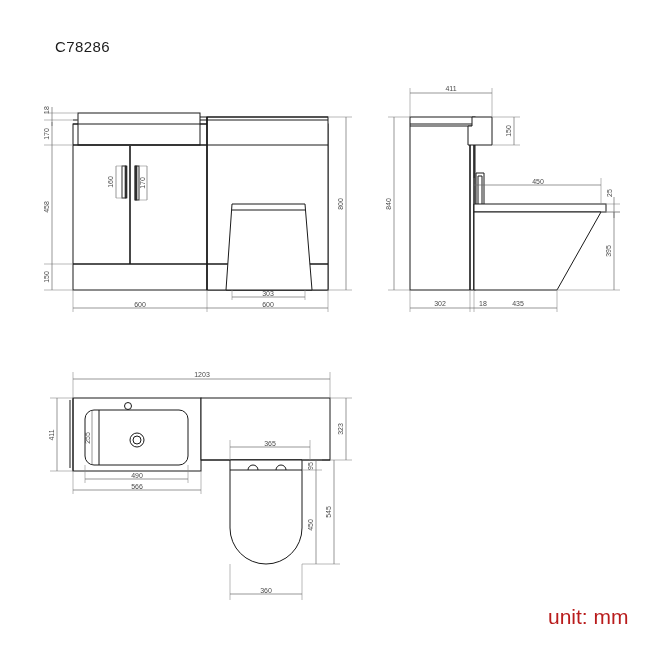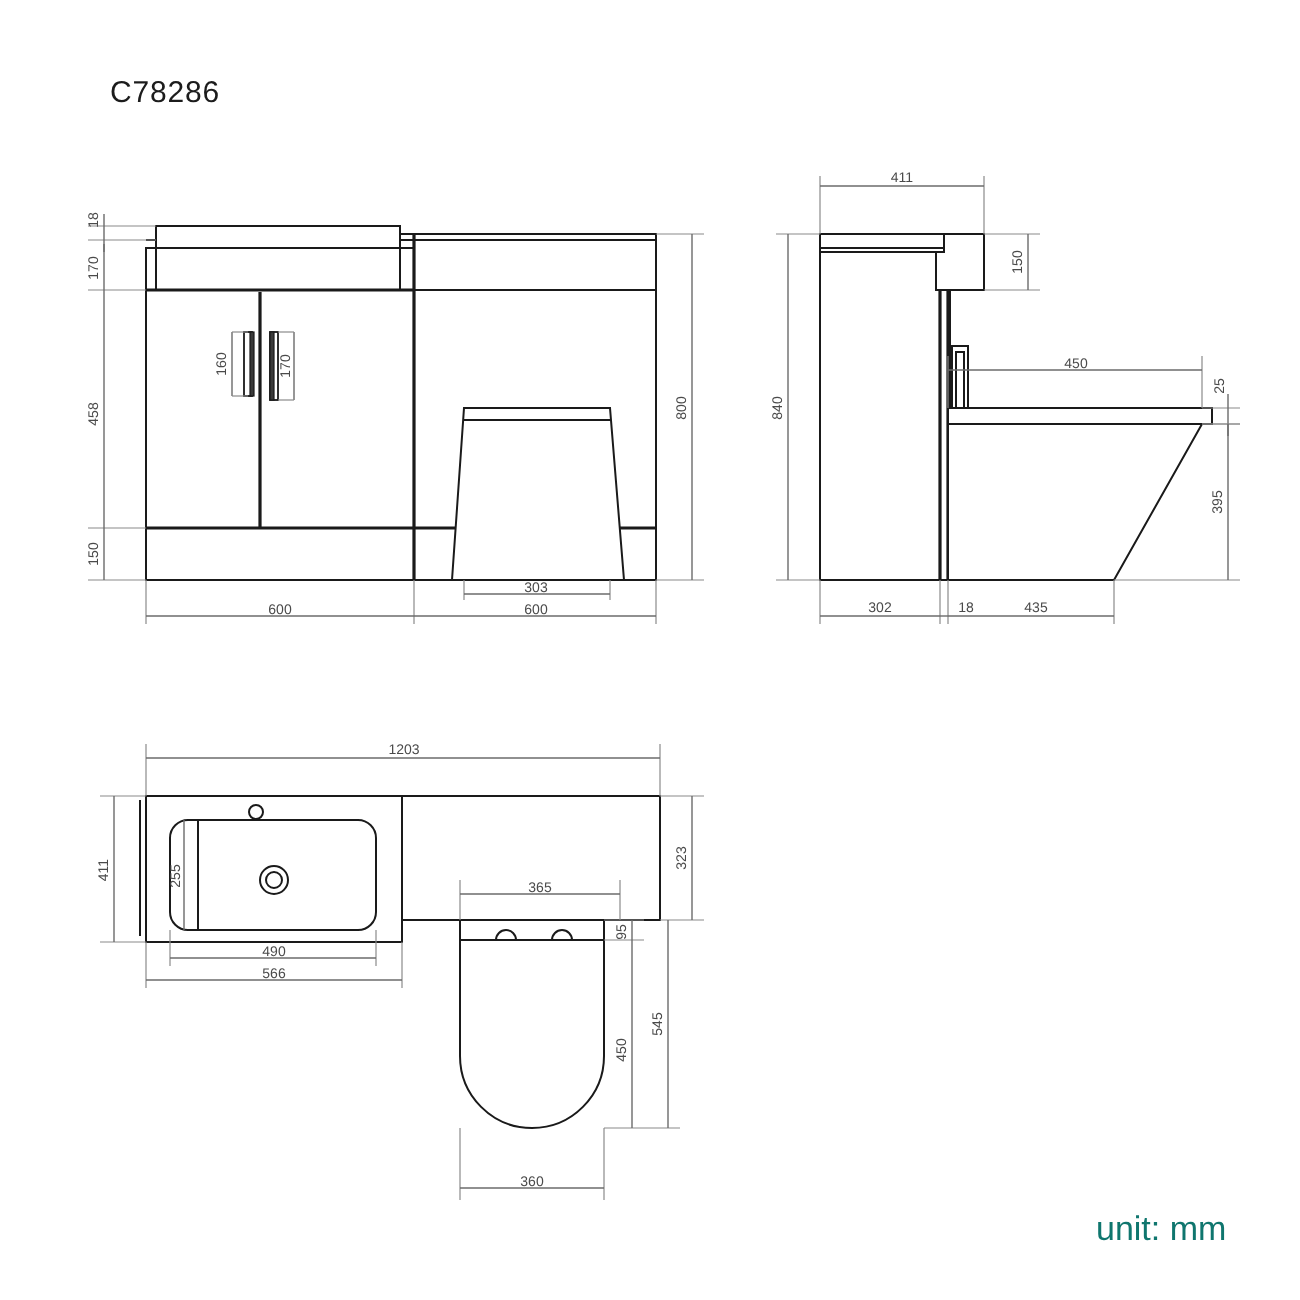--- a/index.html
+++ b/index.html
@@ -33,22 +33,22 @@
     top: 38px;
     font-size: 15px;
     color: #1c1c1c;
     letter-spacing: 0.4px;
     white-space: nowrap;
   }
   .unit-text {
     position: absolute;
     left: 548px;
     top: 605px;
-    font-size: 17px;
-    color: #0f766e;
+    font-size: 21px;
+    color: #b91c1c;
     white-space: nowrap;
   }
   
   .obj {
     fill: none;
     stroke: #1a1a1a;
     stroke-width: 1;
     vector-effect: non-scaling-stroke;
   }
   .obj-thick {

